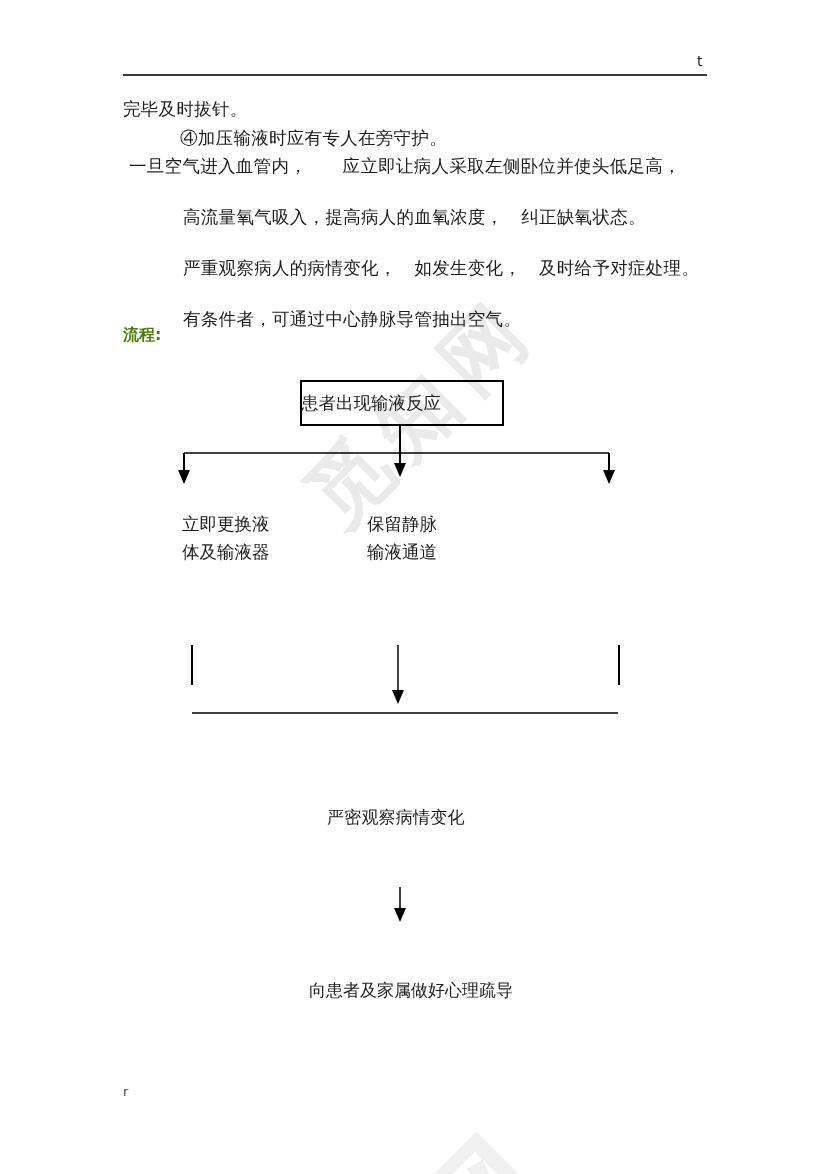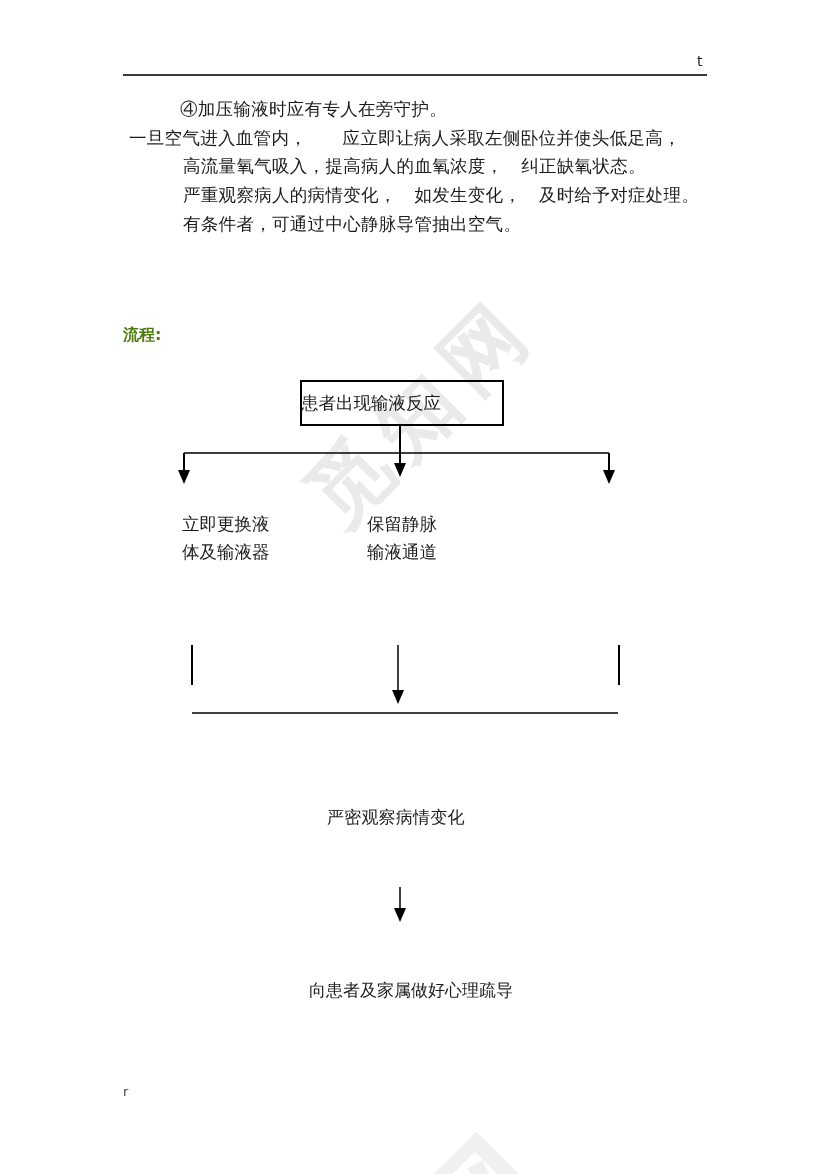--- a/index.html
+++ b/index.html
@@ -18,21 +18,21 @@
        transform:translate(-50%,-50%) rotate(-45deg);}
   
   .header-rule{position:absolute;left:123px;top:74px;width:584px;height:2px;background:#3a3a3a;}
   .header-char{position:absolute;left:697px;top:53px;font-size:14px;color:#222;
                font-family:"DejaVu Sans","Liberation Sans",sans-serif;}
   
   .para{position:absolute;left:123px;top:95px;width:640px;font-size:17.5px;
         line-height:28.7px;letter-spacing:0.3px;white-space:nowrap;z-index:1;}
   .pl-a{padding-left:57px;}
   .pl-b{padding-left:6px;}
-  .pl-c{padding-left:60px;}
+  .pl-c{padding-left:60px;margin-top:22px;}
   
   .flow-label{position:absolute;left:123px;top:325px;font-size:16px;font-weight:700;
               font-family:"DejaVu Sans","Liberation Sans",sans-serif;color:#4d7c0f;z-index:1;}
   
   .flow-svg{position:absolute;left:0;top:370px;z-index:1;}
   .flow-box-text{position:absolute;left:301px;top:391px;width:202px;text-align:left;
                  font-size:17.5px;z-index:2;}
   .branch{position:absolute;font-size:17.5px;line-height:27.5px;white-space:nowrap;z-index:1;}
   .b1{left:182px;top:511px;}
   .b2{left:367px;top:511px;}
@@ -47,20 +47,21 @@
 
 <div class="page">
 
   <div class="wm wm1">觅知网</div>
   <div class="wm wm2">觅知网</div>
 
   <div class="header-rule"></div>
   <div class="header-char">t</div>
 
   <div class="para">
+    <div class="pline">完毕及时拔针。</div>
     <div class="pline pl-a">④加压输液时应有专人在旁守护。</div>
     <div class="pline pl-b">一旦空气进入血管内，　　应立即让病人采取左侧卧位并使头低足高，</div>
     <div class="pline pl-c">高流量氧气吸入，提高病人的血氧浓度，　纠正缺氧状态。</div>
     <div class="pline pl-c">严重观察病人的病情变化，　如发生变化，　及时给予对症处理。</div>
     <div class="pline pl-c">有条件者，可通过中心静脉导管抽出空气。</div>
   </div>
 
   <div class="flow-label">流程:</div>
 
   <svg class="flow-svg" width="830" height="660" viewBox="0 0 830 660">

